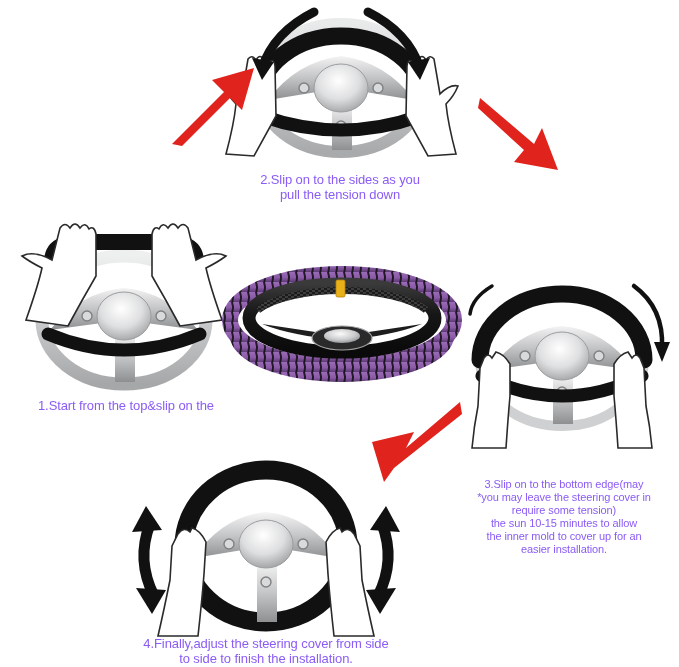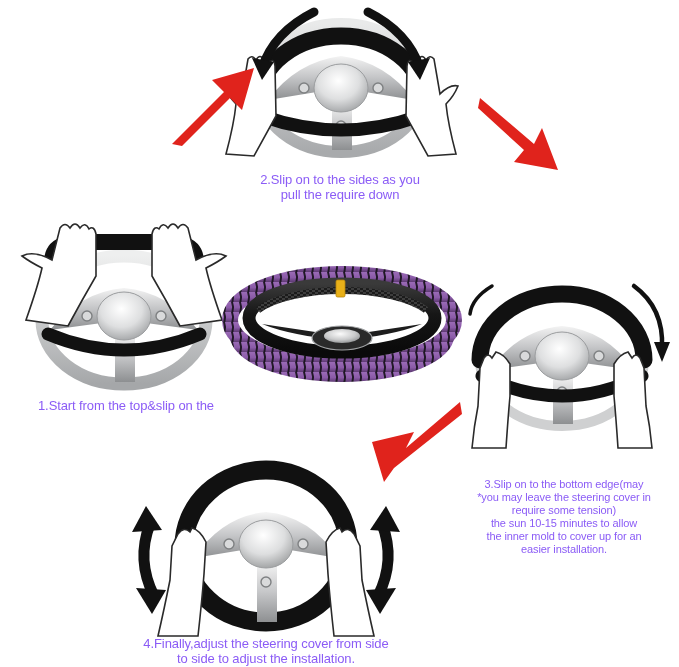--- a/index.html
+++ b/index.html
@@ -64,21 +64,21 @@
       </g>
       <g>
         <path d="M172 8 Q212 28 224 64" fill="none" stroke="#111111" stroke-width="9" stroke-linecap="round"></path>
         <path d="M224 76 L212 58 L234 54 Z" fill="#111111"></path>
       </g>
     </svg>
   </div>
 
   <div class="caption" style="left:205px;top:172px;width:270px;">
     <div>2.Slip on to the sides as you</div>
-    <div>pull the require down</div>
+    <div>pull the tension down</div>
   </div>
 
   <div class="step" style="left:168px;top:58px;width:96px;height:90px;">
     <svg width="96" height="90" viewBox="0 0 96 90">
       <path d="M4 86 L56 34 L44 22 L86 10 L74 52 L62 40 L14 88 Z" fill="#e0231c"></path>
     </svg>
   </div>
 
   <div class="step" style="left:478px;top:92px;width:92px;height:86px;">
     <svg width="92" height="86" viewBox="0 0 92 86">
@@ -271,16 +271,16 @@
       <g>
         <path d="M254 74 Q268 110 250 146" fill="none" stroke="#111111" stroke-width="11" stroke-linecap="butt"></path>
         <path d="M258 56 L242 80 L272 82 Z" fill="#111111"></path>
         <path d="M252 164 L238 140 L268 138 Z" fill="#111111"></path>
       </g>
     </svg>
   </div>
 
   <div class="caption" style="left:118px;top:636px;width:296px;">
     <div>4.Finally,adjust the steering cover from side</div>
-    <div>to side to adjust the installation.</div>
+    <div>to side to finish the installation.</div>
   </div>
 
 </div>
 
 </body></html>

